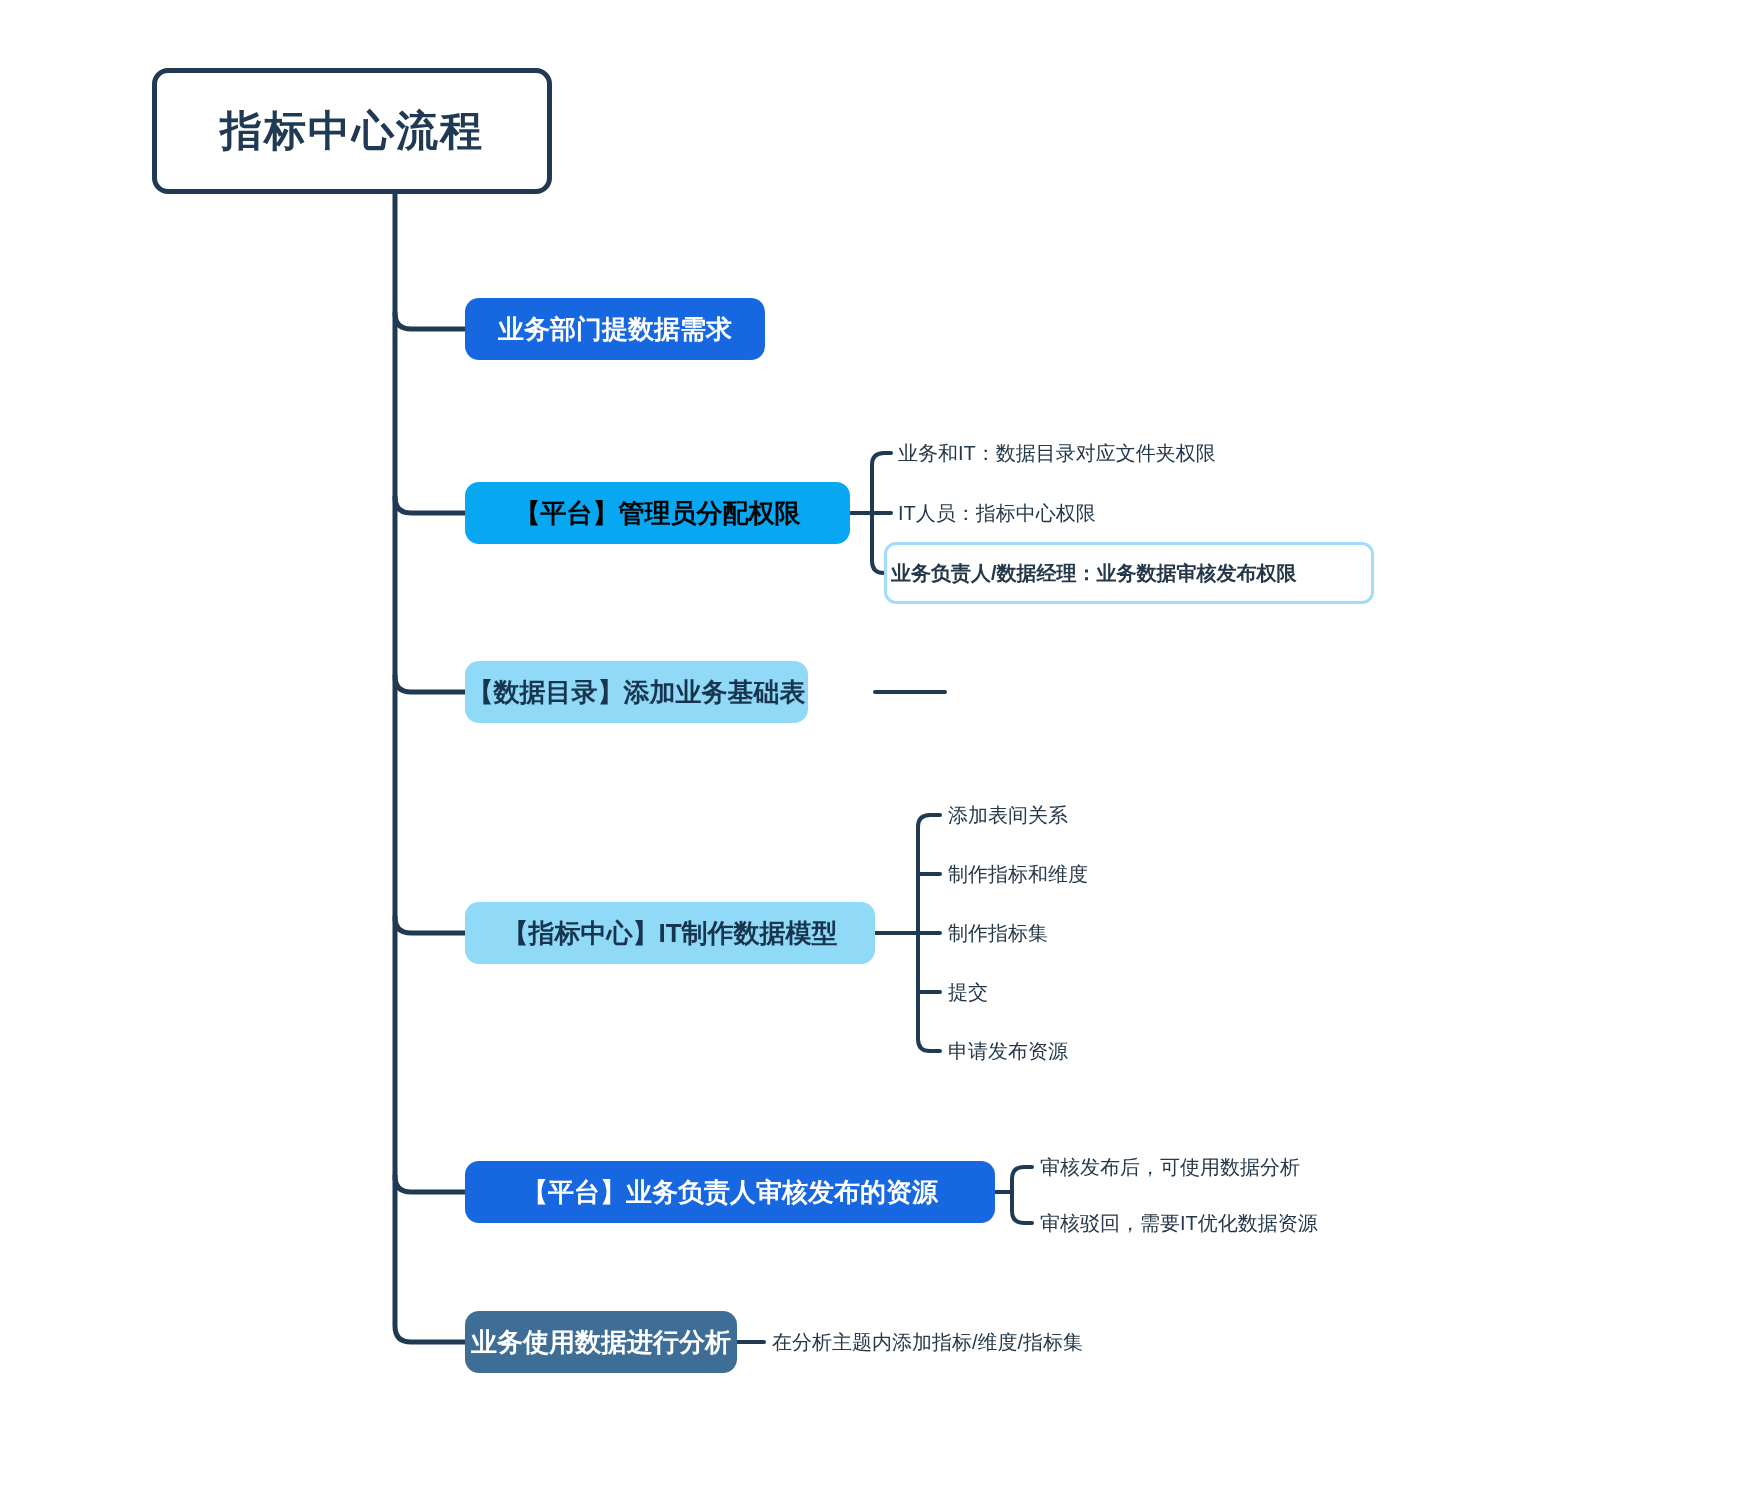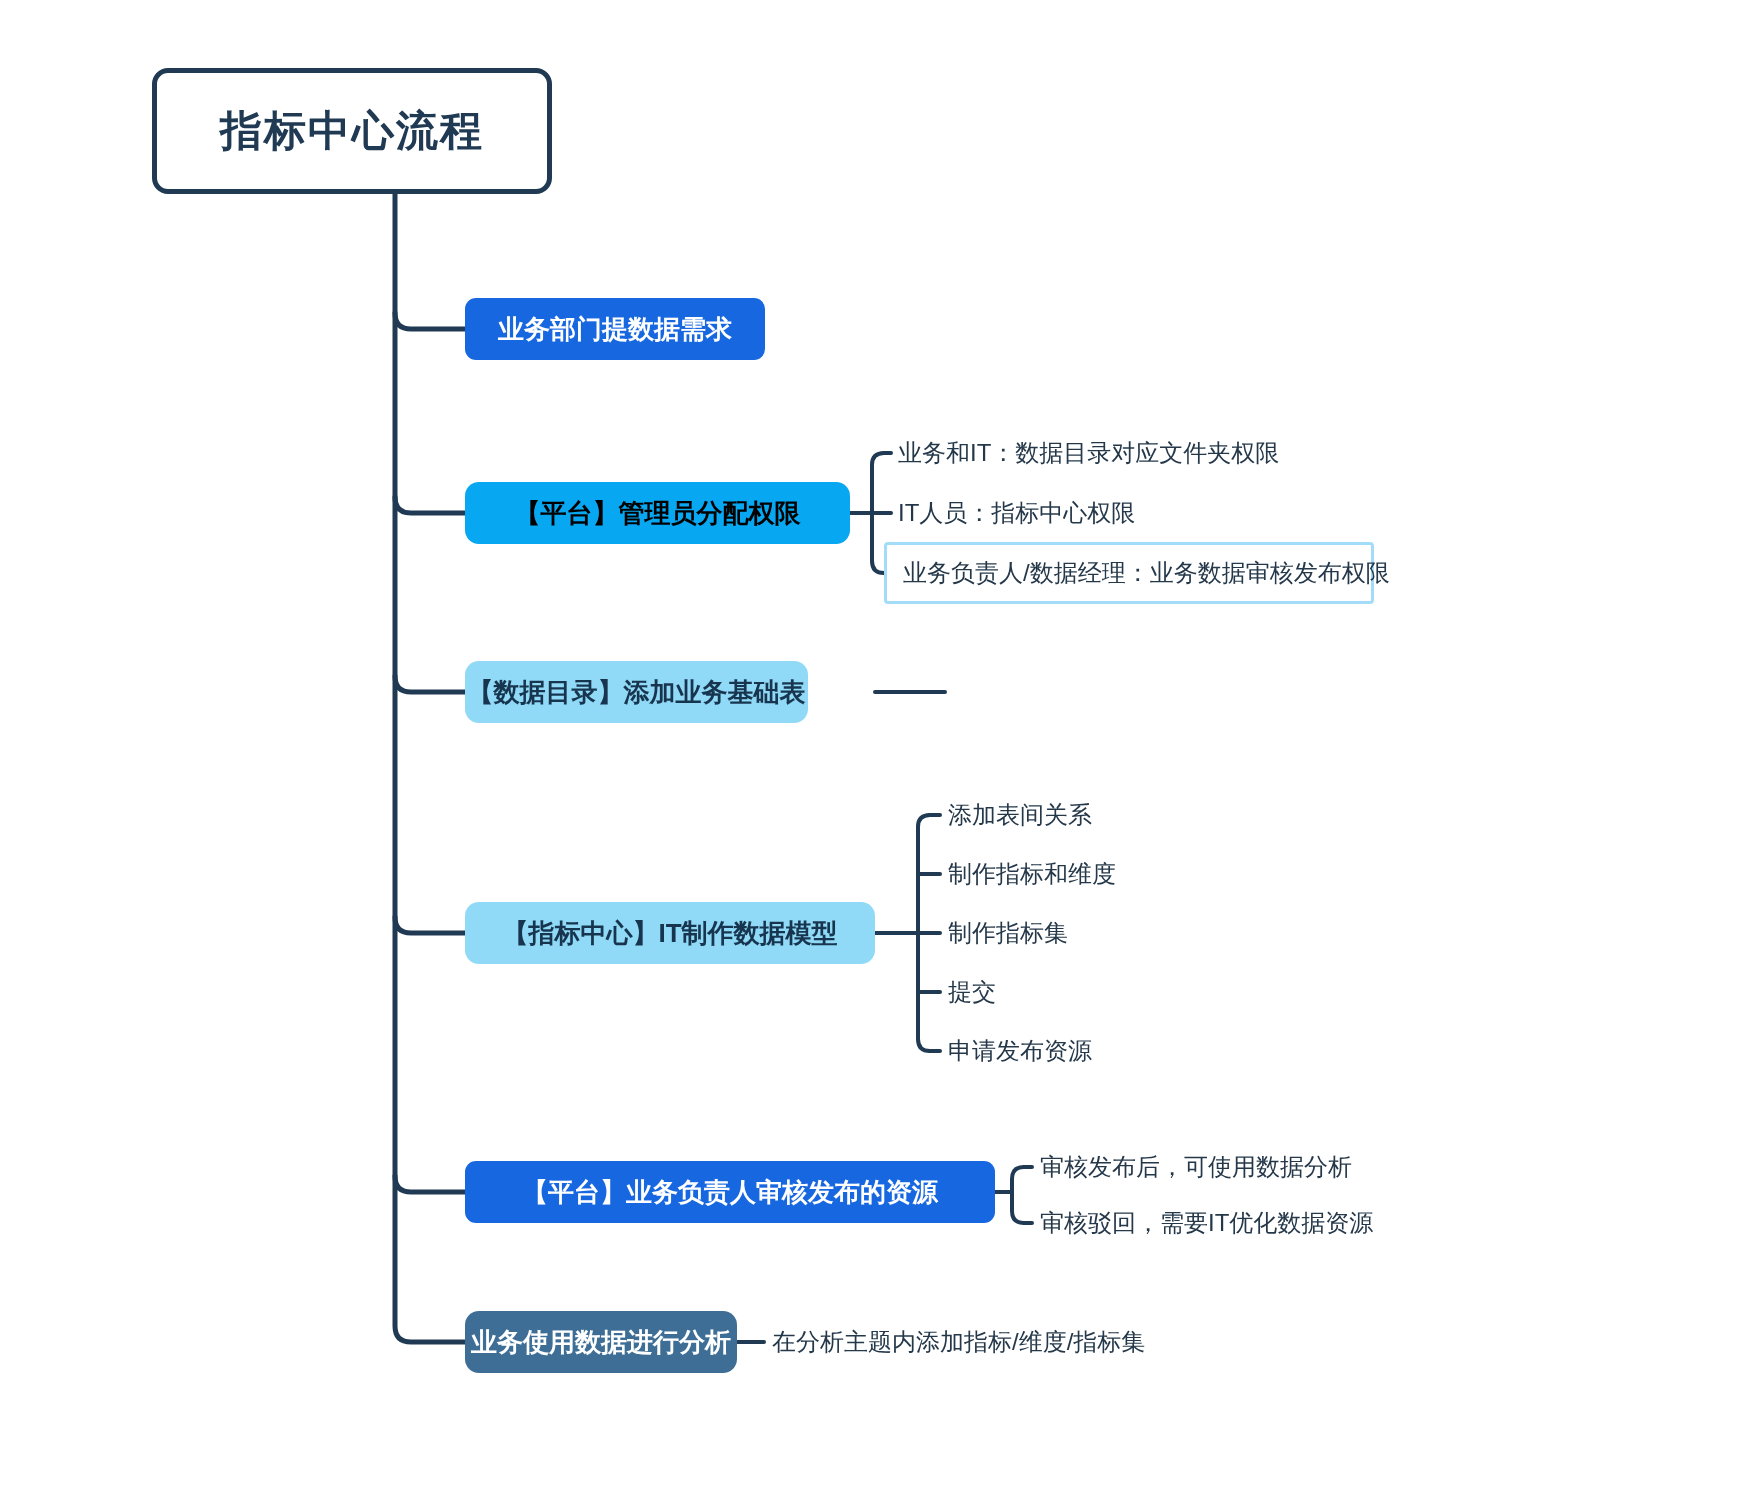--- a/index.html
+++ b/index.html
@@ -20,34 +20,35 @@
     background:#ffffff;border:5px solid #203A53;border-radius:16px;
     box-sizing:border-box;
     color:#203A53;font-size:42px;font-weight:800;letter-spacing:2px;
     text-align:center;line-height:116px;white-space:nowrap;cursor:pointer;
   }
   .node{
     position:absolute;height:62px;line-height:62px;border-radius:14px;
     text-align:center;font-size:26px;font-weight:700;white-space:nowrap;
     box-sizing:border-box;cursor:pointer;
   }
-  .node.blue {background:#1667E0;color:#ffffff;border-radius:11px;}
+  .node.blue {background:#1667E0;color:#ffffff;}
   .node.cyan {background:#08A7F2;color:#000000;}
   .node.sky  {background:#90DAF7;color:#17354E;}
   .node.slate{background:#3E6E96;color:#ffffff;}
 
   .leaf{
     position:absolute;height:30px;line-height:30px;
-    font-size:24px;color:#25384A;white-space:nowrap;cursor:pointer;
+    font-size:20px;color:#25384A;white-space:nowrap;cursor:pointer;
   }
   .leaf.outlined{
     height:62px;line-height:56px;
-    border:3px solid #A3DCF8;border-radius:4px;
+    border:3px solid #A3DCF8;border-radius:12px;
     background:#ffffff;box-sizing:border-box;
-    padding:0 22px 0 16px;
+    padding:0 22px 0 4px;
+    font-weight:bold;
   }
 </style>
 </head>
 <body>
 
 <div id="canvas">
 
   <svg id="wires" viewBox="0 0 1753 1496" xmlns="http://www.w3.org/2000/svg">
 
     <path class="trunk" d="M395 194 L395 1326 Q395 1342 411 1342 L465 1342"></path>

